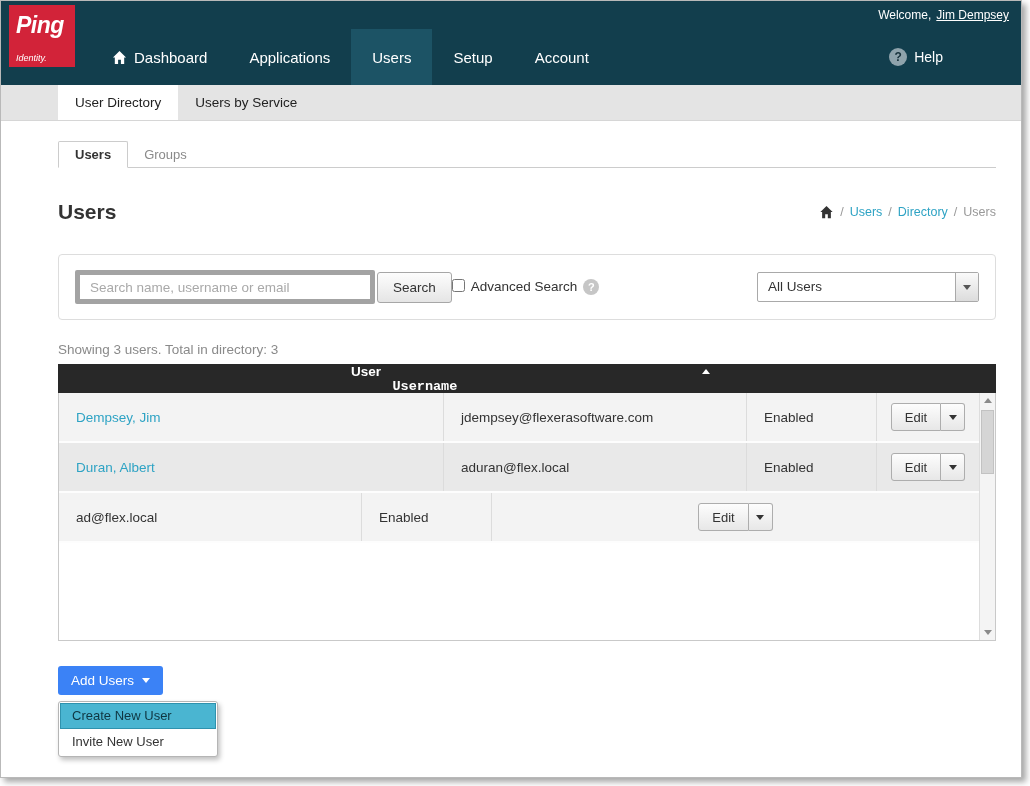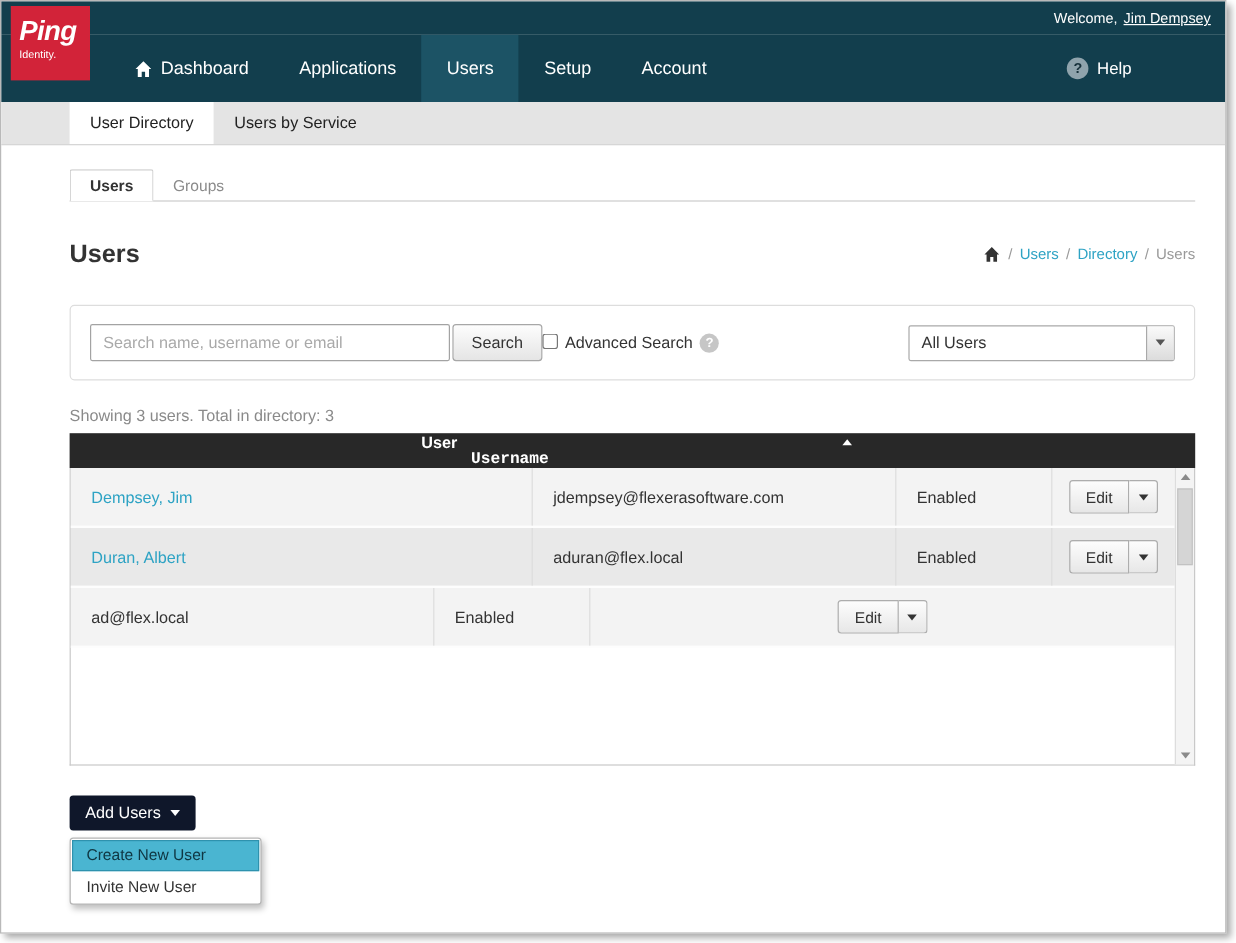--- a/index.html
+++ b/index.html
@@ -10,21 +10,21 @@
     box-shadow: 4px 4px 6px rgba(0,0,0,.35); overflow: hidden; }
 
   
   .topbar { height: 28px; background: #123e4d; display: flex; align-items: center;
     justify-content: flex-end; padding-right: 12px; color: #fff; font-size: 12px; }
   .topbar .user-link { color: #fff; text-decoration: underline; margin-left: 5px; cursor: pointer; }
   .navbar { height: 56px; background: #123e4d; display: flex; align-items: stretch; position: relative; }
   .logo { position: absolute; left: 8px; top: -24px; width: 66px; height: 62px;
     background: #d22339; color: #fff; padding: 7px 0 0 7px; cursor: pointer; z-index: 5; }
   .logo-main { display: block; font-size: 23px; font-weight: bold; letter-spacing: -0.5px; font-style: italic; }
-  .logo-sub { display: block; font-size: 9px; margin-top: 1px; }
+  .logo-sub { display: block; font-size: 9px; margin-top: 14px; font-style: italic; }
   .nav-items { display: flex; margin-left: 90px; }
   .nav-item { display: flex; align-items: center; gap: 7px; padding: 0 21px;
     color: #fff; font-size: 15px; cursor: pointer; }
   .nav-item.active { background: #1c5365; }
   .home-ico { width: 15px; height: 15px; fill: #fff; }
   .help { margin-left: auto; margin-right: 78px; display: flex; align-items: center;
     gap: 7px; color: #fff; font-size: 14px; cursor: pointer; }
   .qcircle { display: inline-flex; width: 18px; height: 18px; border-radius: 50%;
     background: #8fa3ac; color: #16303a; font-size: 12px; font-weight: bold;
     align-items: center; justify-content: center; }
@@ -49,21 +49,21 @@
   .crumbs { display: flex; align-items: center; gap: 6px; font-size: 12.5px; }
   .crumb-home { width: 15px; height: 14px; fill: #333; cursor: pointer; }
   .crumb-sep { color: #999; }
   .crumb-sep::before { content: "/"; }
   .crumb-link { color: #2ea3c4; text-decoration: none; cursor: pointer; }
   .crumb-cur { color: #999; }
 
   
   .search-panel { margin-top: 30px; border: 1px solid #ddd; border-radius: 4px;
     padding: 15px 16px; display: flex; align-items: center; }
-  .search-input { width: 300px; height: 31px; border: 1px solid #a3a3a3; border-radius: 2px;
+  .search-input { width: 300px; height: 31px; border: 5px solid #a3a3a3; border-radius: 2px;
     padding: 12px 10px; font-size: 13.5px; color: #555; font-family: "Liberation Sans", sans-serif; }
   .search-input::placeholder { color: #a9a9a9; }
   .btn-gray { height: 31px; padding: 0 15px; border: 1px solid #a7a7a7; border-radius: 3px;
     background: linear-gradient(#fdfdfd, #e5e5e5); font-size: 13.5px; color: #333;
     cursor: pointer; font-family: "Liberation Sans", sans-serif; }
   .search-btn { margin-left: 2px; }
   .adv { display: flex; gap: 6px; }
   .adv input { width: 13px; height: 13px; cursor: pointer; }
   .adv-label { font-size: 13.5px; color: #333; }
   .q-small { display: inline-flex; width: 16px; height: 16px; border-radius: 50%;
@@ -115,21 +115,21 @@
   .sbar { position: absolute; top: 0; right: 0; bottom: 0; width: 16px;
     background: #f4f4f4; border-left: 1px solid #ddd; }
   .sbtn { height: 15px; display: flex; align-items: center; justify-content: center; color: #8a8a8a; cursor: pointer; }
   .sbtn.down { position: absolute; bottom: 0; left: 0; right: 0; }
   .sthumb { position: absolute; top: 17px; left: 1px; right: 1px; height: 64px;
     background: #d5d5d5; border: 1px solid #c2c2c2; cursor: grab; }
 
   
   .add-wrap { margin-top: 25px; }
   .add-btn { display: inline-flex; align-items: center; gap: 8px; height: 29px; padding: 0 13px;
-    background: #0f172a; color: #fff; font-size: 13.5px; border: none; border-radius: 3px;
+    background: #3b82f6; color: #fff; font-size: 13.5px; border: none; border-radius: 3px;
     cursor: pointer; font-family: "Liberation Sans", sans-serif; }
   .menu { margin-top: 6px; width: 160px; background: #fff; border: 1px solid #b5b5b5;
     border-radius: 3px; box-shadow: 2px 3px 5px rgba(0,0,0,.25); padding: 1px; }
   .menu-item { height: 26px; line-height: 24px; padding: 0 11px; font-size: 13px;
     color: #333; cursor: pointer; border: 1px solid transparent; }
   .menu-item.sel { background: #4ab5d1; border-color: #2e92ae; color: #0f3642; }
 </style>
 </head>
 <body>
 

